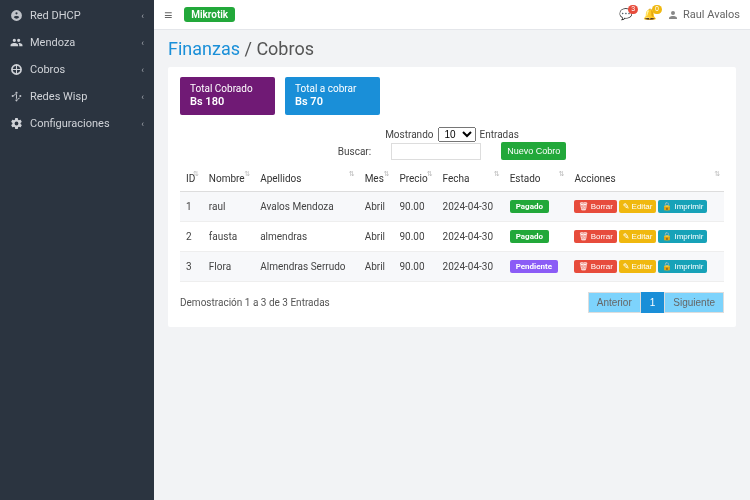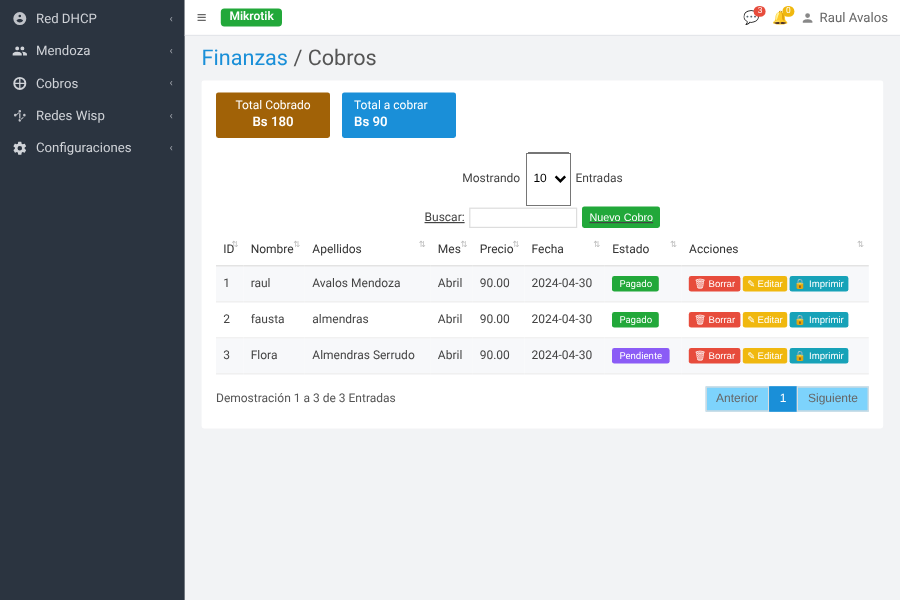--- a/index.html
+++ b/index.html
@@ -22,34 +22,34 @@
 .user { display: flex; align-items: center; gap: 4px; color: #666; font-size: 11px; }
 .user svg { width: 12px; height: 12px; fill: #888; }
 .content { padding: 8px 14px; flex: 1; overflow: auto; }
 .breadcrumb { font-size: 18px; margin-bottom: 8px; color: #555; }
 .breadcrumb .link { color: #1a8fd8; }
 .panel { background: #fff; padding: 10px 12px 14px; border-radius: 2px; }
 .stats-row { display: flex; gap: 10px; margin-bottom: 12px; }
 .stat { color: #fff; padding: 6px 10px 7px; font-size: 10px; border-radius: 2px; min-width: 95px; }
 .stat .label { font-size: 10px; line-height: 1.2; }
 .stat .val { font-weight: 600; font-size: 11px; }
-.stat.green { background: #a16207; text-align: center; }
+.stat.green { background: #701a75; }
 .stat.blue { background: #1a8fd8; }
 .controls-row { display: flex; justify-content: space-between; align-items: center; margin-bottom: 6px; font-size: 10px; color: #444; flex-direction: column; }
 .controls-row .show { display: flex; align-items: center; gap: 4px; }
-.controls-row select { font-size: 10px; padding: 15px 2px; }
-.controls-row .search { display: flex; align-items: center; gap: 4px; text-decoration: underline; }
+.controls-row select { font-size: 10px; padding: 0 2px; }
+.controls-row .search { display: flex; align-items: center; gap: 20px; }
 .controls-row input { border: 1px solid #ddd; padding: 2px 4px; font-size: 10px; width: 90px; }
 .btn-new { background: #22a83a; color: #fff; border: none; padding: 4px 6px; font-size: 9px; border-radius: 2px; cursor: pointer; }
 table { width: 100%; border-collapse: collapse; font-size: 10px; }
 th { text-align: left; padding: 7px 6px; border-bottom: 1px solid #ddd; font-weight: 400; color: #333; position: relative; }
 th .sort { position: absolute; right: 4px; top: 6px; font-size: 7px; color: #bbb; line-height: 0.7; }
 td { padding: 8px 6px; border-bottom: 1px solid #eee; color: #444; }
 tbody tr:nth-child(odd) { background: #f7f8fa; }
-.status-badge { color: #fff; font-size: 8px; padding: 2px 6px; border-radius: 2px; font-weight: 400; display: inline-block; }
+.status-badge { color: #fff; font-size: 8px; padding: 2px 6px; border-radius: 2px; font-weight: 700; display: inline-block; }
 .status-pagado { background: #22a83a; }
 .status-pendiente { background: #8b5cf6; }
 .actions { display: flex; gap: 2px; }
 .btn-sm { color: #fff; font-size: 8px; padding: 2px 4px; border-radius: 2px; cursor: pointer; border: none; display: inline-flex; align-items: center; gap: 2px; }
 .btn-del { background: #e74c3c; }
 .btn-edit { background: #f0b80f; }
 .btn-print { background: #17a2b8; }
 .table-footer { display: flex; justify-content: space-between; align-items: center; margin-top: 10px; font-size: 10px; color: #555; }
 .pagination { display: flex; align-items: center; }
 .pagination button { background: #7dd3fc; border: 1px solid #ddd; padding: 4px 8px; font-size: 10px; color: #666; cursor: pointer; }
@@ -131,21 +131,21 @@
       </div>
 
       <div class="panel">
         <div class="stats-row">
           <div class="stat green">
             <div class="label">Total Cobrado</div>
             <div class="val">Bs 180</div>
           </div>
           <div class="stat blue">
             <div class="label">Total a cobrar</div>
-            <div class="val">Bs 90</div>
+            <div class="val">Bs 70</div>
           </div>
         </div>
 
         <div class="controls-row">
           <div class="show">
             <span>Mostrando</span>
             <select><option>10</option></select>
             <span>Entradas</span>
           </div>
           <div class="search">

